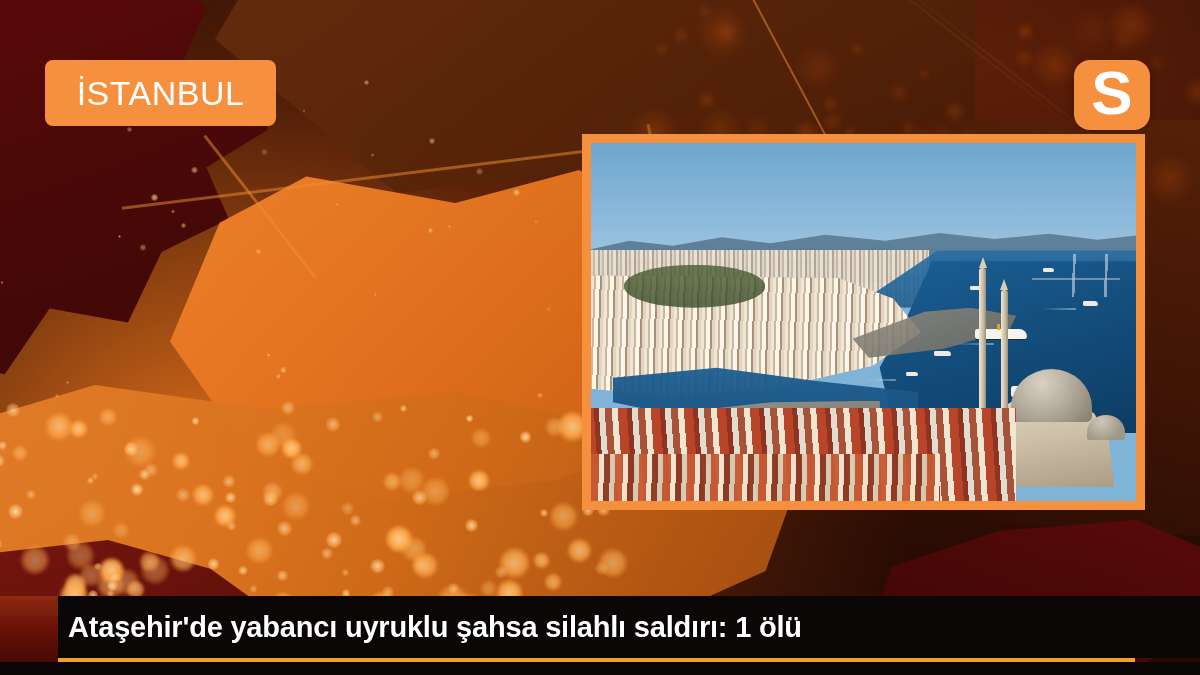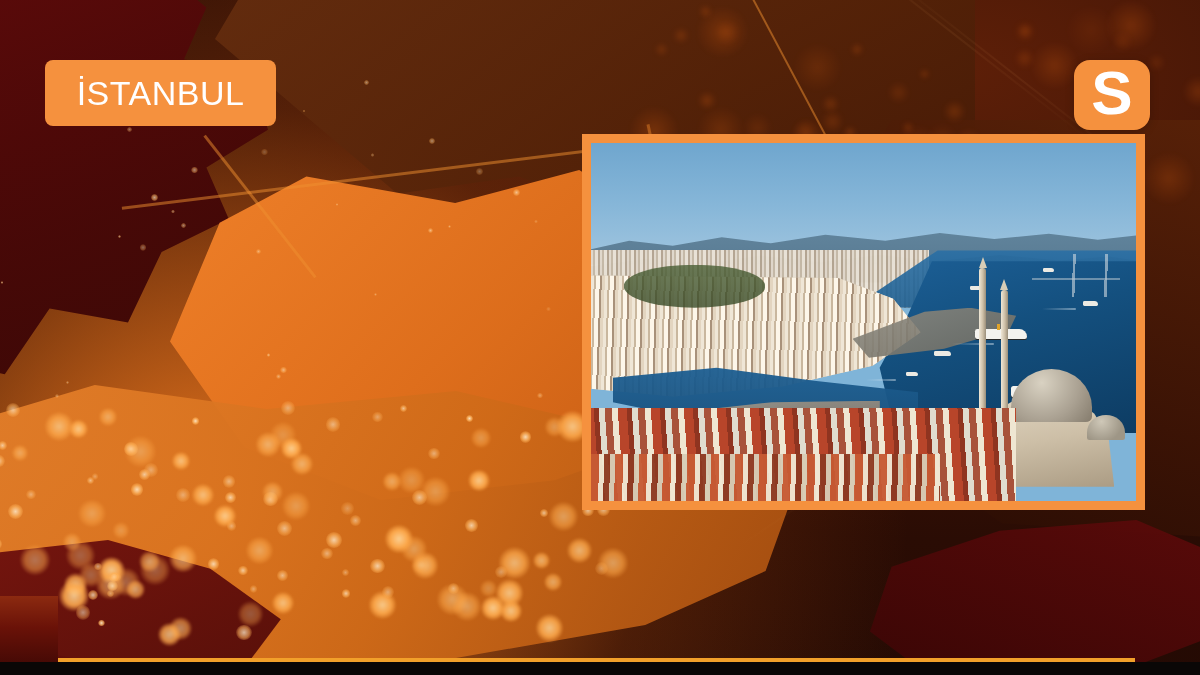--- a/index.html
+++ b/index.html
@@ -655,16 +655,19 @@
       <div class="ph dome-s2"></div>
       <div class="ph minaret min-1"></div>
       <div class="ph minaret min-2"></div>
 
       <div class="ph rooftops"></div>
       <div class="ph rooftops2"></div>
     </div>
   </div>
 
   <div class="bottom-left-fill"></div>
+  <div class="headline-bar">
+    <span>Ataşehir'de yabancı uyruklu şahsa silahlı saldırı: 1 ölü</span>
+  </div>
   <div class="headline-underline"></div>
   <div class="bottom-fill"></div>
 
 </div>
 
 </body></html>

